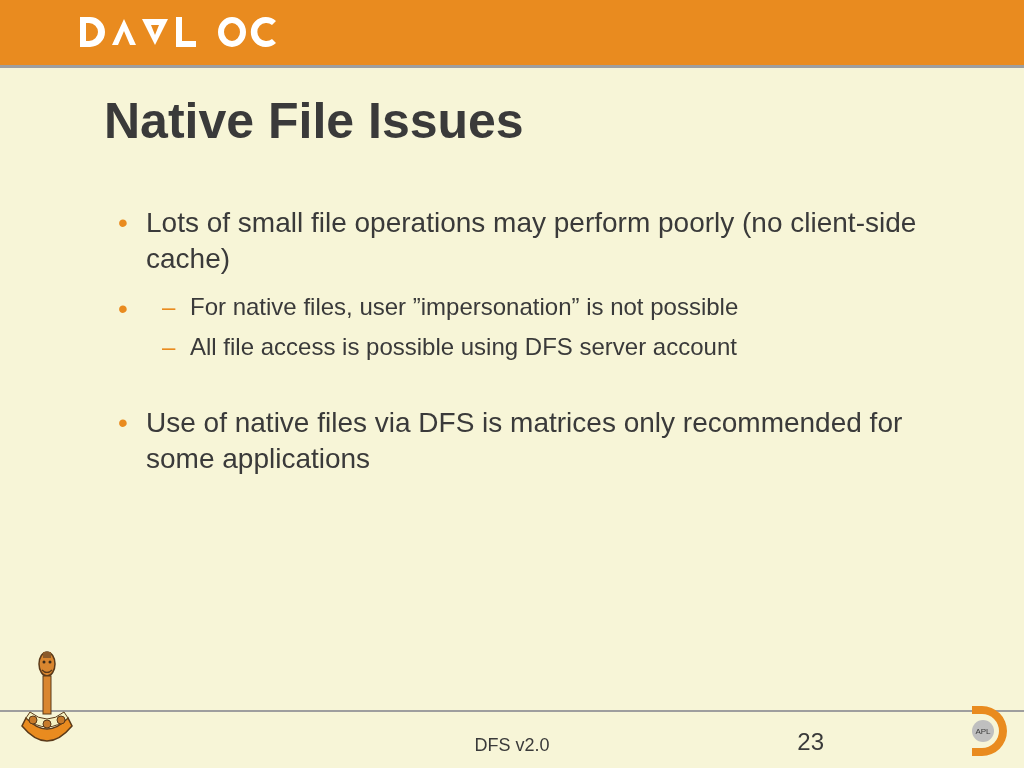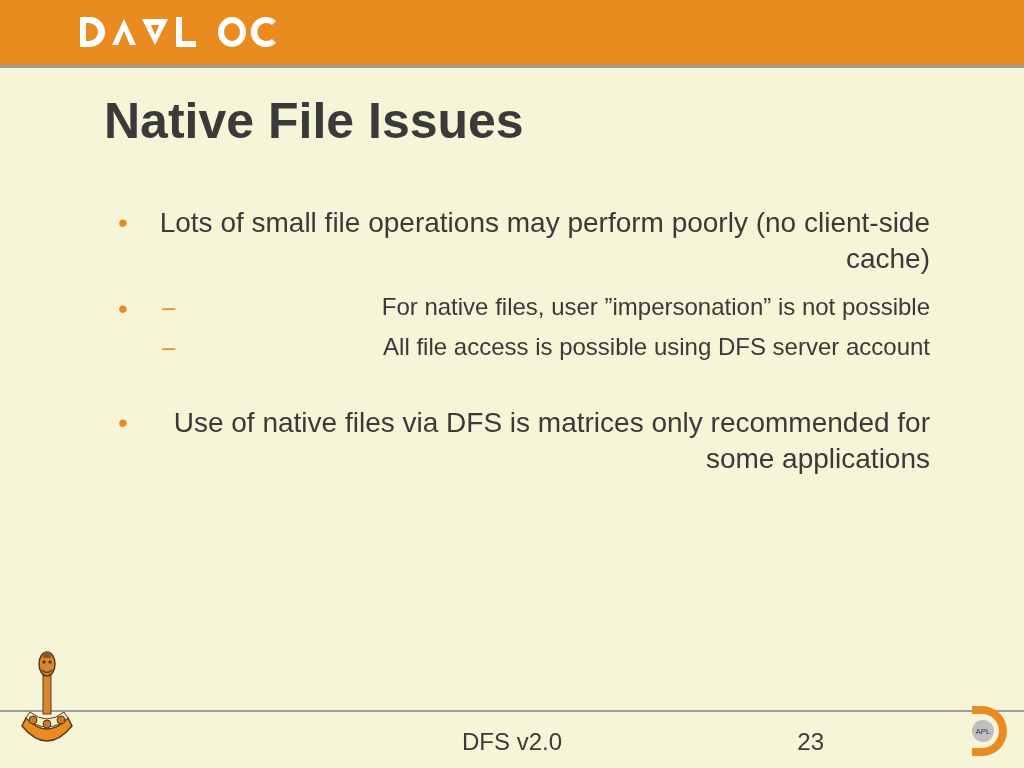--- a/index.html
+++ b/index.html
@@ -2,30 +2,30 @@
 <html><head>
 <meta charset="utf-8">
 <style>
   * { margin:0; padding:0; box-sizing:border-box; }
   html,body { width:1024px; height:768px; overflow:hidden; font-family:Arial,Helvetica,sans-serif; }
   .slide { width:1024px; height:768px; background:#f7f5d7; position:relative; }
   .topbar { width:100%; height:68px; background:#e98b1f; border-bottom:3px solid #9e9e9e; display:flex; align-items:center; padding-left:78px; }
   .logo-text { color:#fff; font-weight:700; font-size:34px; letter-spacing:4px; font-family:Arial,Helvetica,sans-serif; }
   .logo-text svg { display:block; }
   .title { position:absolute; left:92px; top:92px; font-size:50px; font-weight:700; color:#3a3a3a;margin-left:12px; }
-  .content { position:absolute; left:110px; top:205px; width:820px; color:#3a3a3a;text-align:right; }
+  .content { position:absolute; left:110px; top:205px; width:820px; color:#3a3a3a; }
   ul.level1 { list-style:none; }
   ul.level1 > li { position:relative; padding-left:36px; font-size:28px; line-height:1.28; margin-bottom:14px; }
   ul.level1 > li::before { content:"•"; position:absolute; left:8px; top:0; color:#e98b1f; font-size:28px; }
   ul.level2 { list-style:none; margin-left:8px; }
   ul.level2 > li { position:relative; padding-left:36px; font-size:24px; line-height:1.35; margin-bottom:8px; color:#3a3a3a; }
   ul.level2 > li::before { content:"–"; position:absolute; left:8px; top:0; color:#e98b1f; font-size:24px; }
   .spacer { height:28px; }
   .footline { position:absolute; left:0; bottom:56px; width:100%; height:2px; background:#9e9e9e; }
-  .footer-center { position:absolute; left:0; bottom:12px; width:100%; text-align:center; font-size:24px; color:#3a3a3a; }
+  .footer-center { position:absolute; left:0; bottom:12px; width:100%; text-align:center; font-size:18px; color:#3a3a3a; }
   .footer-center .ftext { display:inline-block; }
   .pagenum { position:absolute; right:200px; bottom:12px; font-size:24px; color:#3a3a3a; }
   .viking { position:absolute; left:18px; bottom:10px; width:58px; height:110px; }
   .apl-logo { position:absolute; right:14px; bottom:8px; width:58px; height:58px; }
 </style>
 </head>
 <body>
 
 <div class="slide">
 

